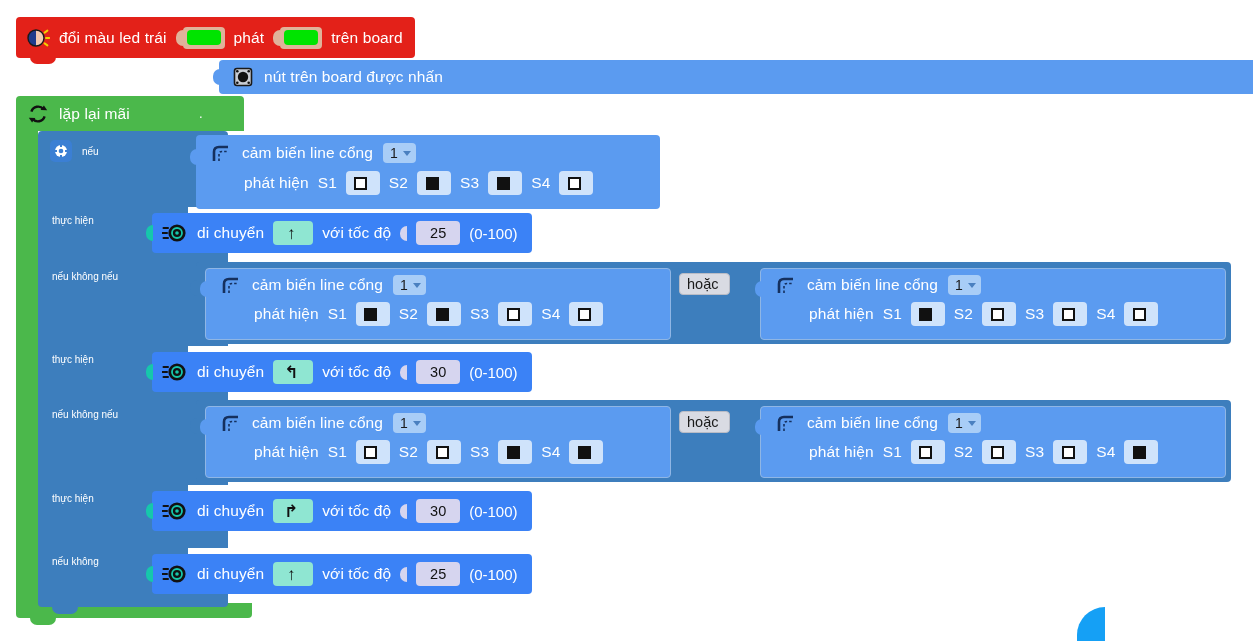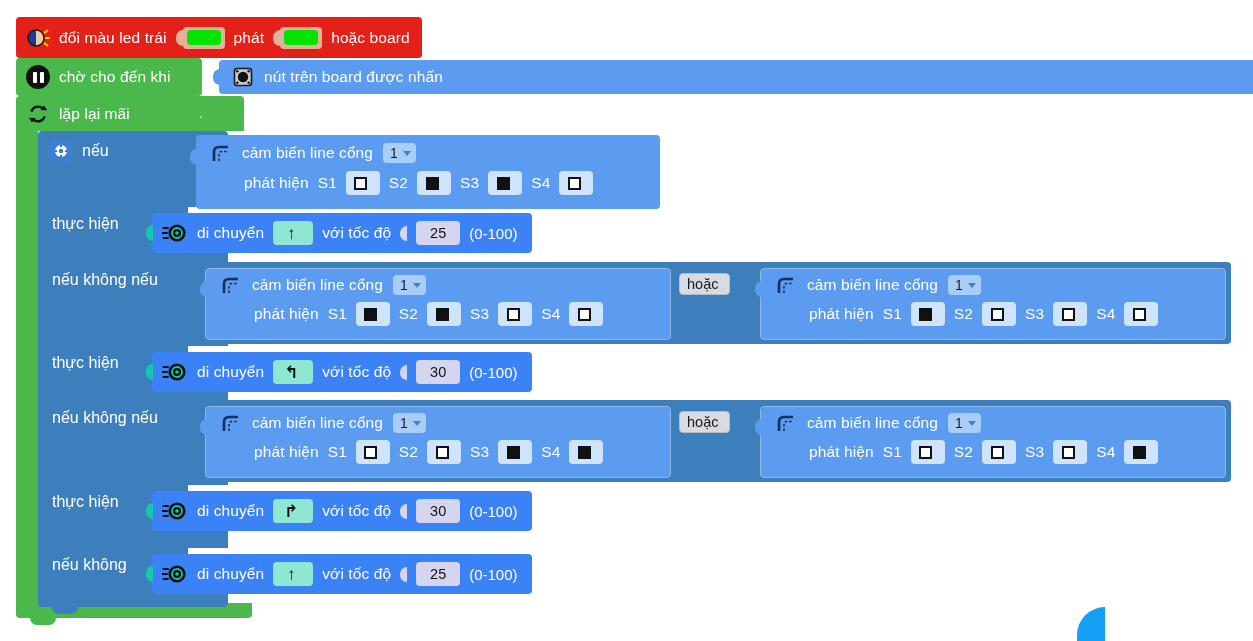--- a/index.html
+++ b/index.html
@@ -34,21 +34,21 @@
   .swatch-l{width:7px;height:16px;background:#e0b39a;border-radius:7px 0 0 7px;}
   .swatch{width:42px;height:22px;background:#e0b39a;border-radius:4px;
           display:flex;align-items:center;justify-content:center;}
   .swatch i{display:block;width:34px;height:15px;border-radius:4px;}
 
   
   .bool{background:#5b9bf0;border-radius:4px;position:relative;}
 
   
   .cblk{position:absolute;background:#3d7ebd;border-radius:4px;}
-  .lbl{position:absolute;font-size:16px;color:#fff;white-space:nowrap;}
+  .lbl{position:absolute;font-size:10px;color:#fff;white-space:nowrap;}
 
   
   .dd{display:inline-flex;align-items:center;gap:5px;
       background:#a8cdf7;border-radius:4px;padding:1px 5px 1px 7px;
       font-size:14px;color:#1a1a1a;height:20px;box-sizing:border-box;}
   .dd .caret{width:0;height:0;border-left:4px solid transparent;
              border-right:4px solid transparent;border-top:5px solid #4a80c0;}
   .dd-sq{background:#cfe3fb;border-radius:4px;height:24px;min-width:34px;
          display:inline-flex;align-items:center;justify-content:center;gap:5px;
          padding:0 4px 0 5px;box-sizing:border-box;}
@@ -103,33 +103,24 @@
           <i id="sw-left" style="background: rgb(0, 228, 0);"></i>
         </span>
     </span>
     <span class="txt">phát</span>
     <span class="swatch-wrap">
       <span class="swatch-l"></span>
       <span class="swatch">
           <i id="sw-right" style="background: rgb(0, 228, 0);"></i>
         </span>
     </span>
-    <span class="txt">hoặc board</span>
+    <span class="txt">trên board</span>
     <span class="tab" style="left:14px;bottom:-6px;background:#e32119;"></span>
   </div>
 
-  <div class="blk ctl row" style="left:16px;top:58px;height:38px;padding:0 10px 0 10px;gap:9px;">
-    <span class="ic ic-pause">
-        <i></i>
-        <i></i>
-      </span>
-    <span class="txt">chờ cho đến khi</span>
-    <span style="width:12px;"></span>
-    <span class="tab" style="left:14px;bottom:-6px;background:#4bb84b;"></span>
-  </div>
 
   <div class="blk bool row" style="left:219px;top:60px;height:34px;padding:0 14px 0 12px;gap:9px;border-radius:4px;">
     <span class="plug-l" style="background:#5b9bf0;"></span>
     <span class="ic ic-btn">
       <svg width="24" height="22" viewBox="0 0 24 22">
         <rect x="3.5" y="2.5" width="17" height="17" rx="2.5" fill="#c9cdd4" stroke="#1a1a1a" stroke-width="1.6"></rect>
         <circle cx="12" cy="11" r="5.2" fill="#111"></circle>
         <circle cx="6.3" cy="5.3" r="1.3" fill="#111"></circle>
         <circle cx="17.7" cy="5.3" r="1.3" fill="#111"></circle>
         <circle cx="6.3" cy="16.7" r="1.3" fill="#111"></circle>

